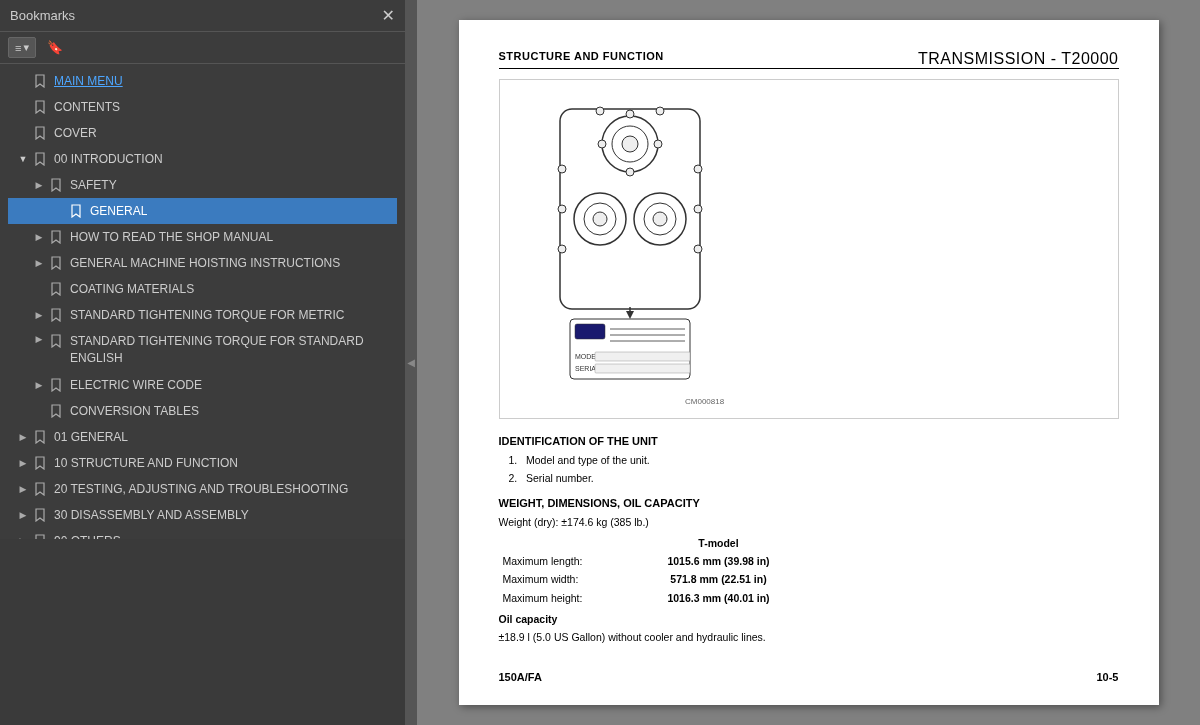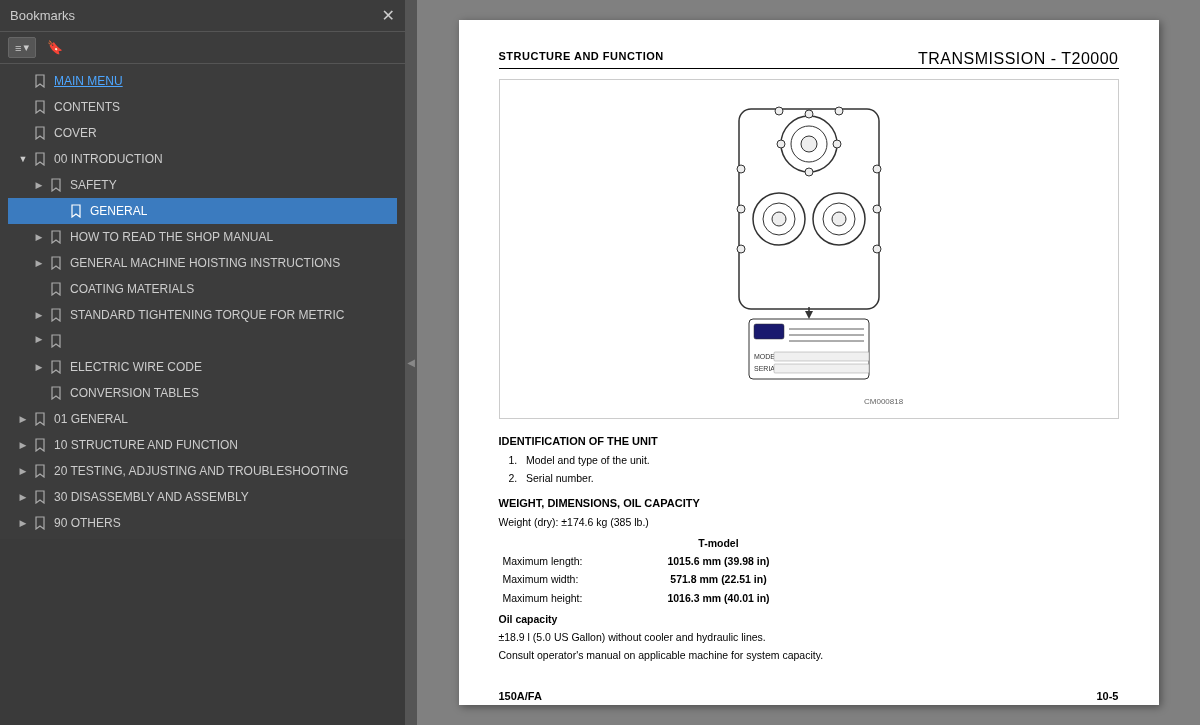--- a/index.html
+++ b/index.html
@@ -218,21 +218,21 @@
       margin-bottom: 12px;
       letter-spacing: 0.3px;
     }
 
     .doc-image-container {
       border: 1px solid #ccc;
       width: 100%;
       height: 340px;
       display: flex;
       align-items: center;
-      justify-content: center;
+      justify-content: flex-start;
       margin-bottom: 14px;
       background: #fff;
       position: relative;
       overflow: hidden;
     }
 
     
     .transmission-svg {
       width: 260px;
       height: 320px;
@@ -412,20 +412,21 @@
       <span class="bookmark-label">STANDARD TIGHTENING TORQUE FOR METRIC</span>
     </div>
 
     <div class="bookmark-item indent-1" style="align-items:flex-start; padding-top:5px; padding-bottom:5px;">
       <span class="expand-arrow" style="margin-top:1px;">▶</span>
       <span class="bookmark-icon" style="margin-top:1px;">
         <svg viewBox="0 0 10 14" fill="none" stroke="#aaa" stroke-width="1.2">
             <path d="M1 1h8v12l-4-3-4 3V1z"></path>
           </svg>
       </span>
+      <span class="bookmark-label" style="white-space:normal; line-height:1.4;">STANDARD TIGHTENING TORQUE FOR STANDARD ENGLISH</span>
     </div>
 
     <div class="bookmark-item indent-1">
       <span class="expand-arrow">▶</span>
       <span class="bookmark-icon">
         <svg viewBox="0 0 10 14" fill="none" stroke="#aaa" stroke-width="1.2">
             <path d="M1 1h8v12l-4-3-4 3V1z"></path>
           </svg>
       </span>
       <span class="bookmark-label">ELECTRIC WIRE CODE</span>
@@ -583,21 +584,20 @@
         </tr>
         <tr>
           <td>Maximum height:</td>
           <td>1016.3 mm (40.01 in)</td>
         </tr>
       </tbody>
         </table>
 
       <div class="doc-text bold" style="margin-top:4px;">Oil capacity</div>
       <div class="doc-text">±18.9 l (5.0 US Gallon) without cooler and hydraulic lines.</div>
-      <div class="doc-text">Consult operator's manual on applicable machine for system capacity.</div>
     </div>
 
     <div class="doc-footer">
       <span>150A/FA</span>
       <span>10-5</span>
     </div>
   </div>
 </div>
 
 </body></html>

